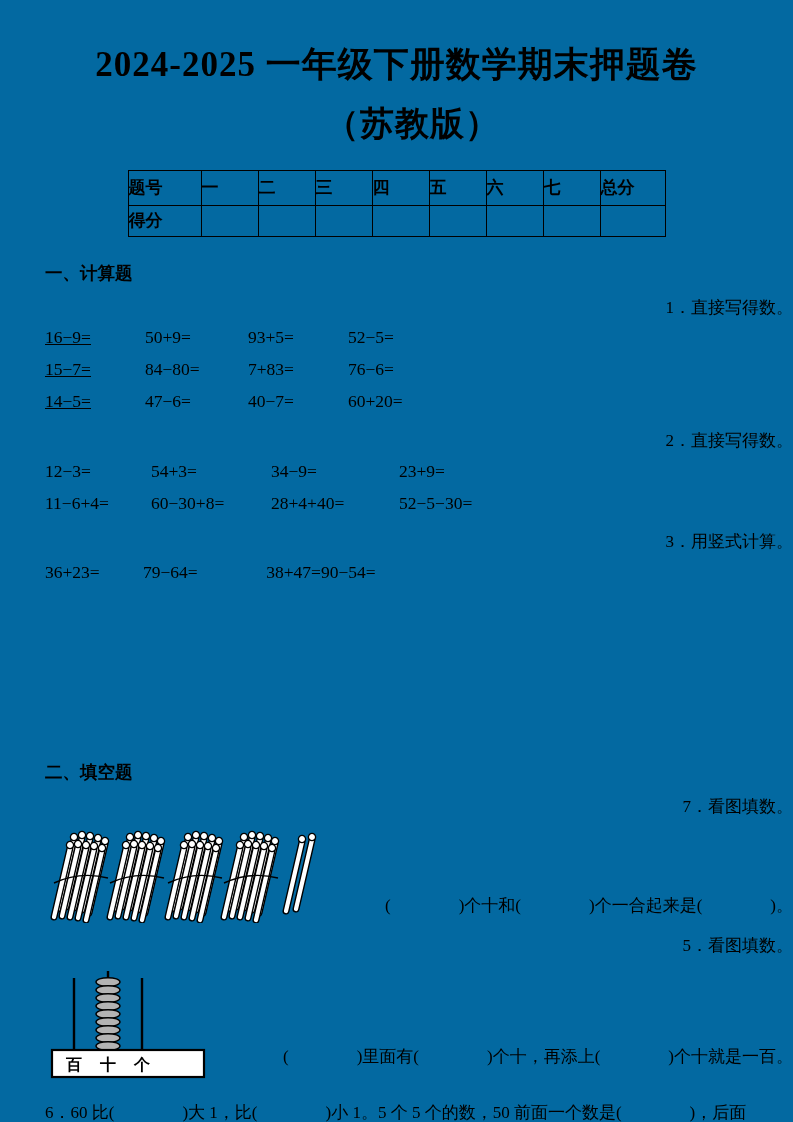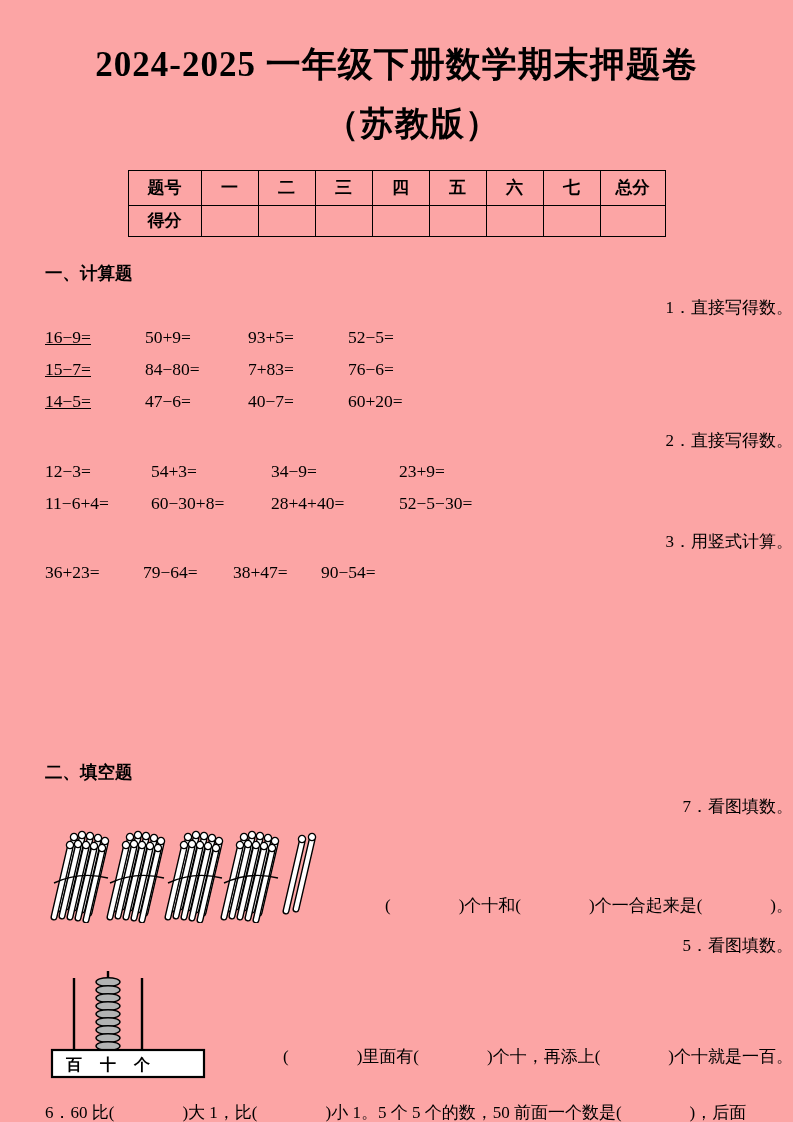--- a/index.html
+++ b/index.html
@@ -1,48 +1,48 @@
 <!DOCTYPE html>
 <html><head>
 <meta charset="utf-8">
 <style>
   html,body { margin:0; padding:0; background:#888; }
   .page {
-    width:793px; height:1122px; margin:0 auto; background:#fca5a5;
+    width:793px; height:1122px; margin:0 auto; background:#0369a1;
     position:relative; overflow:hidden; color:#000;
     font-family:"Liberation Serif","DejaVu Serif",serif;
   }
   
   .title { text-align:center; font-weight:bold; margin-top:36px;
            font-size:35px; line-height:1.68; letter-spacing:1px; }
   .title .t2 { font-size:34px;margin-left:32px; }
   
   table.score { border-collapse:collapse; margin:18px auto 0 auto; }
   table.score td {
-    border:1.5px solid #000; text-align:center; vertical-align:middle;
+    border:1.5px solid #000; vertical-align:middle;
     font-size:17px; font-weight:bold; padding:0;
   }
   td.c-corner { width:72px; height:34px; }
   td.c-col    { width:56px; }
   td.c-total  { width:64px; }
   tr.score-row td { height:30px; }
   
   .sec-heading { font-size:17.5px; font-weight:bold; margin:24px 0 0 45px; }
   .q-label { font-size:17px; margin:9px 0 0 45px; line-height:1.65;text-align:right; }
   .eq-grid { margin-left:45px; font-size:17.5px; }
   .eq-row { display:flex; height:32px; align-items:center; }
   .g1 .eq-row span:nth-child(1){ width:100px;text-decoration:underline; }
   .g1 .eq-row span:nth-child(2){ width:103px; }
   .g1 .eq-row span:nth-child(3){ width:100px; }
   .g2 .eq-row span:nth-child(1){ width:106px; }
   .g2 .eq-row span:nth-child(2){ width:120px; }
   .g2 .eq-row span:nth-child(3){ width:128px; }
   .g3 .eq-row span:nth-child(1){ width:90px; }
   .g3 .eq-row span:nth-child(2){ width:90px;margin-left:8px; }
-  .g3 .eq-row span:nth-child(3){ width:88px; }
+  .g3 .eq-row span:nth-child(3){ width:88px;text-align:right; }
   .work-space { height:148px; }
   .fig-row { display:flex; align-items:flex-end;justify-content:space-between; }
   .sticks-row { margin:6px 0 0 48px; }
   .sticks-row .blanks { margin:0 0 6px 22px; }
   .abacus-row { margin:10px 0 0 50px; }
   .abacus-row .blanks { margin:0 0 14px 10px; }
   .blanks { font-size:17px; white-space:nowrap; }
   .q6 { margin:14px 45px 0 45px; font-size:17px; line-height:34px; }
   svg { display:block; }
   svg text { font-family:"Liberation Serif","DejaVu Serif",serif; }

